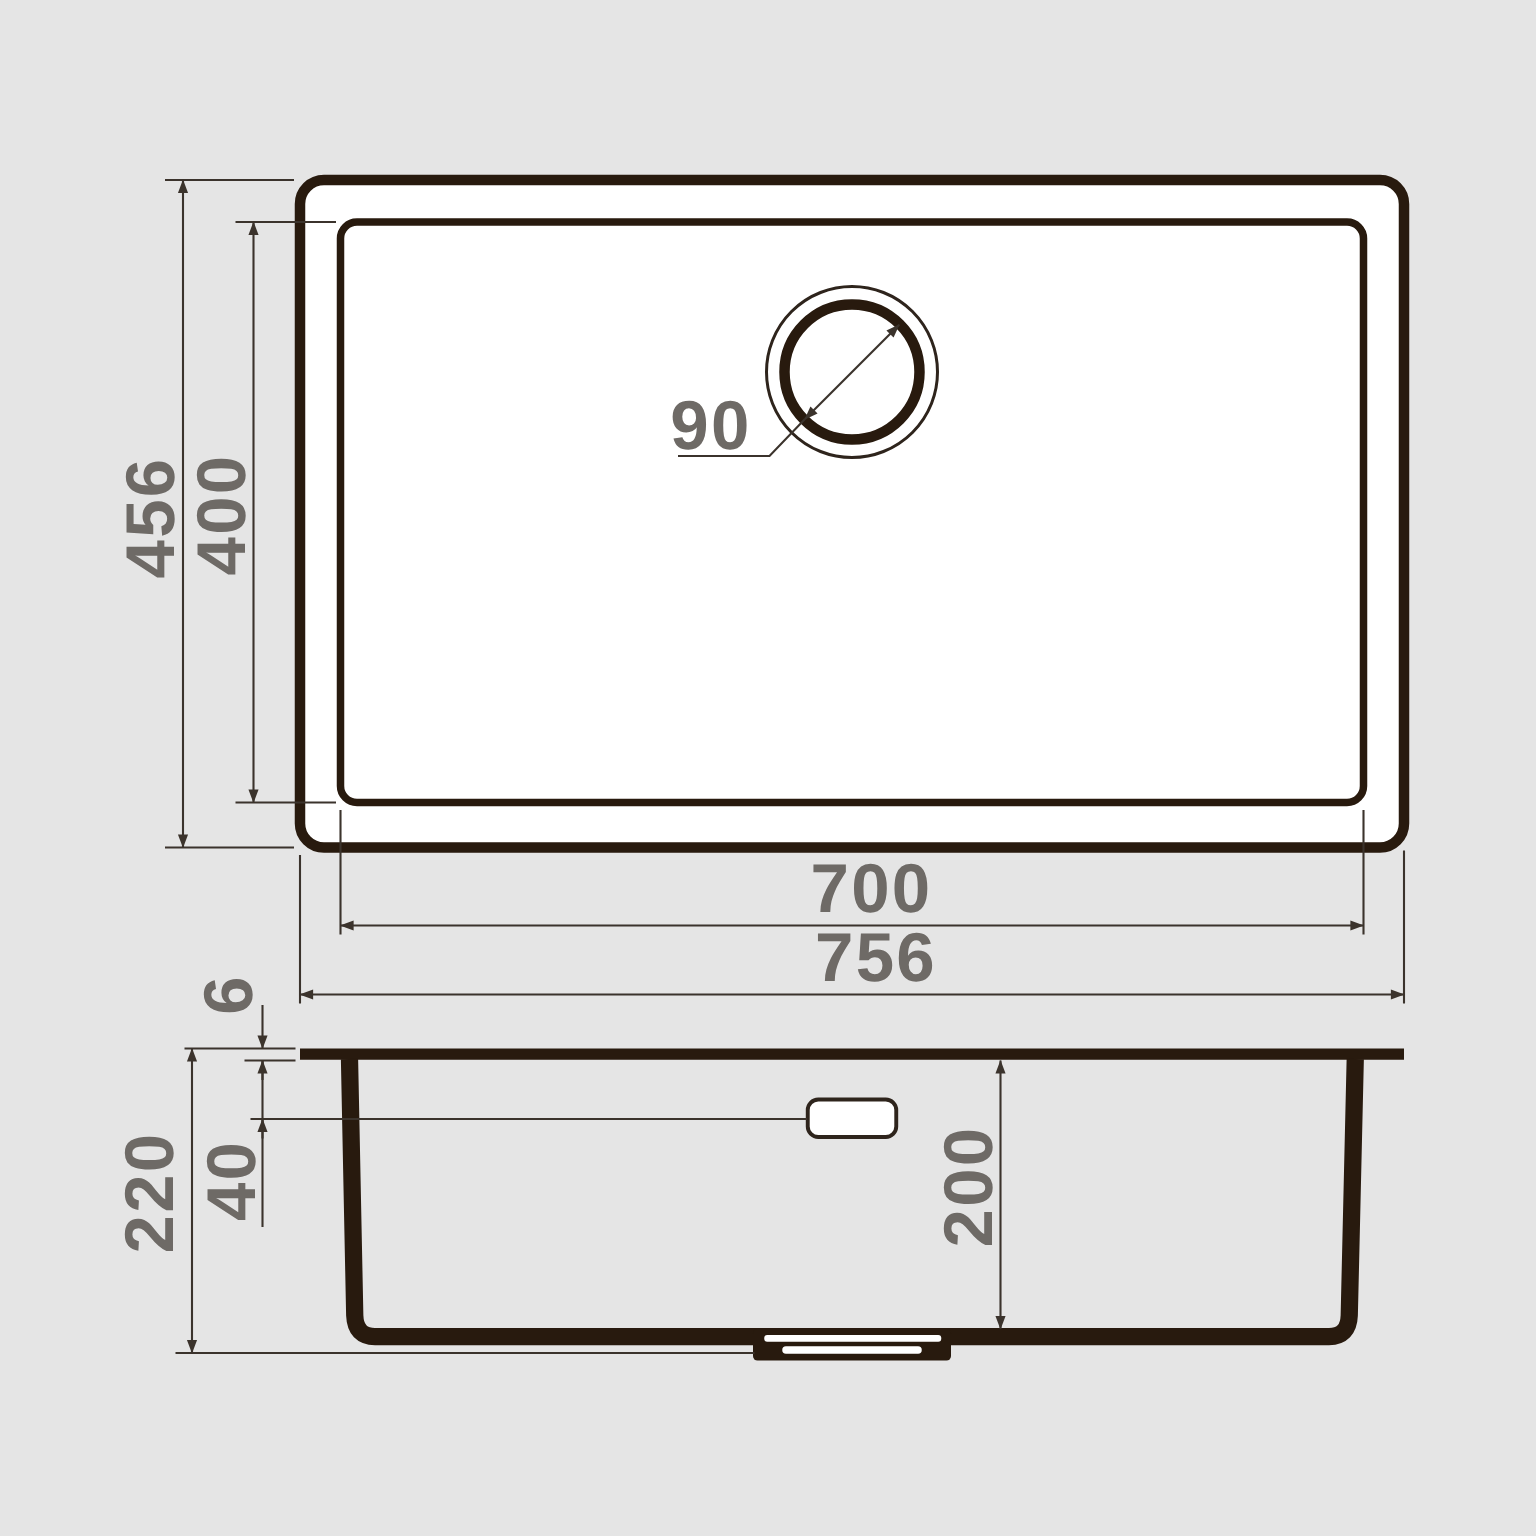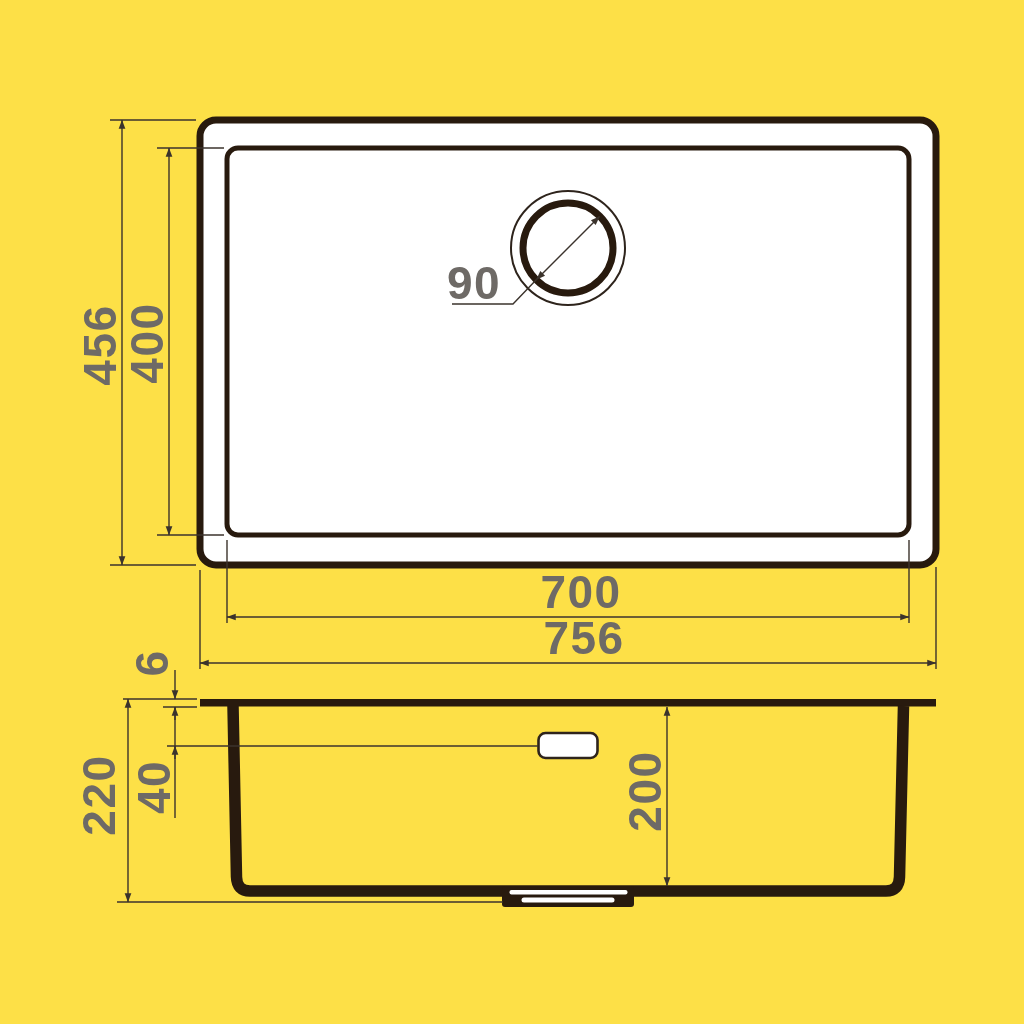--- a/index.html
+++ b/index.html
@@ -1,16 +1,16 @@
 <!DOCTYPE html>
 <html><head>
 <meta charset="utf-8">
 <style>
   html,body{margin:0;padding:0;background:#ffffff;}
-  .stage{width:1024px;height:1024px;position:relative;background:#fde047;overflow:hidden;}
+  .stage{width:1024px;height:1024px;position:relative;background:#e5e5e5;overflow:hidden;}
   svg{display:block;}
   .outline-thick{stroke:#281a0e;stroke-width:7;fill:#ffffff;}
   .outline-med{stroke:#281a0e;stroke-width:5;fill:none;}
   .circle-thin{stroke:#2e241c;stroke-width:2;fill:none;}
   .circle-thick{stroke:#281a0e;stroke-width:7;fill:none;}
   .thin{stroke:#3b332c;stroke-width:1.4;fill:none;}
   .dark-fill{fill:#281a0e;stroke:none;}
   .white-fill{fill:#ffffff;stroke:none;}
   .overflow-outline{stroke:#2e241c;stroke-width:2.6;fill:#ffffff;}
   .dim-text{font-family:"Liberation Sans",sans-serif;font-weight:bold;font-size:46px;

